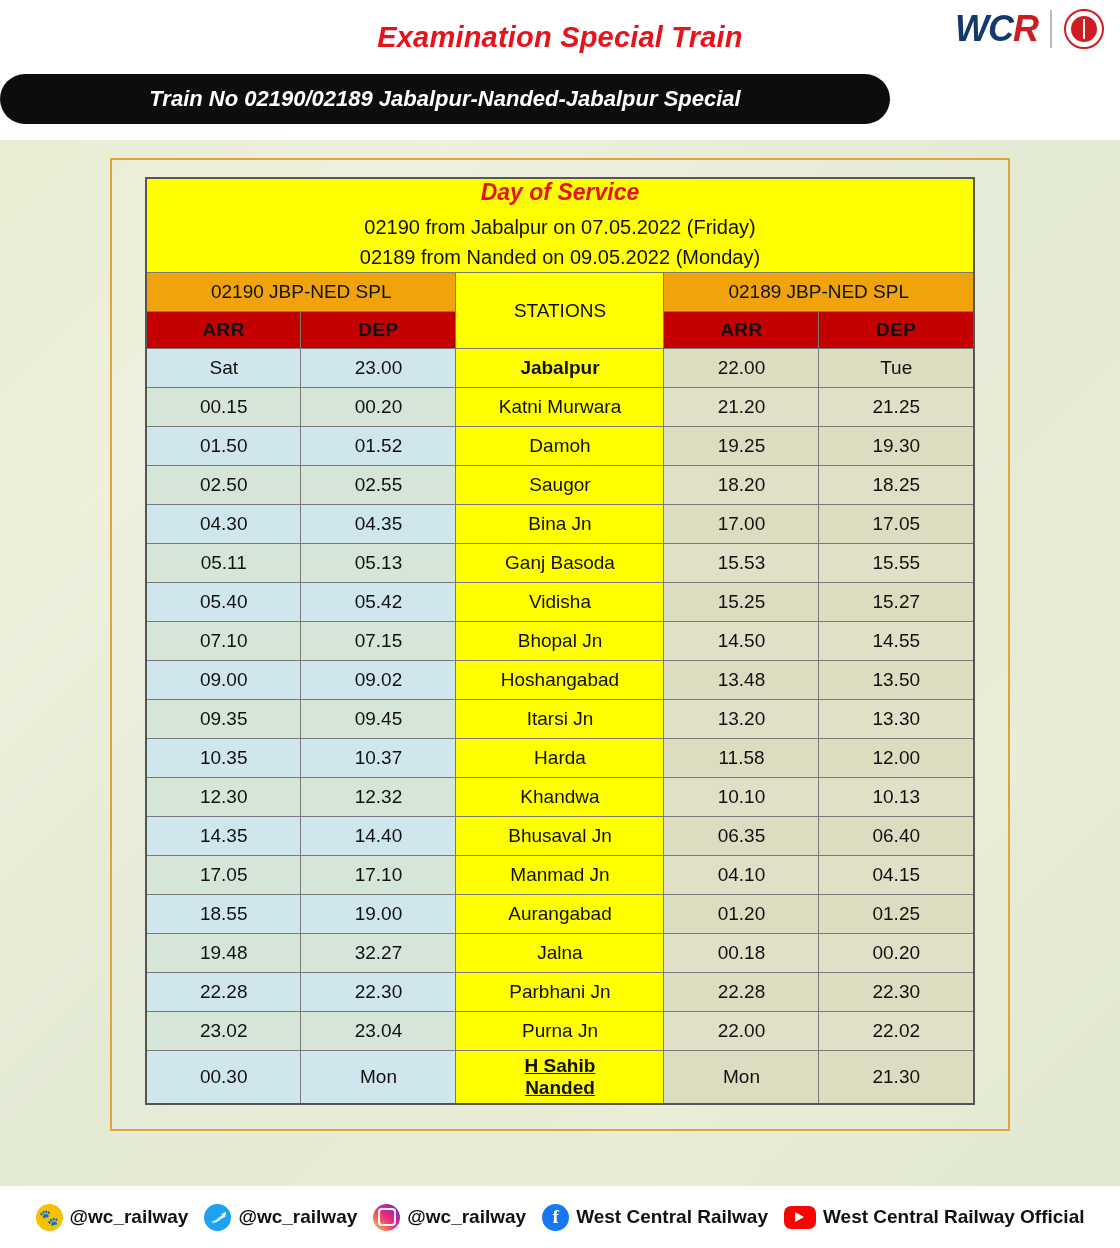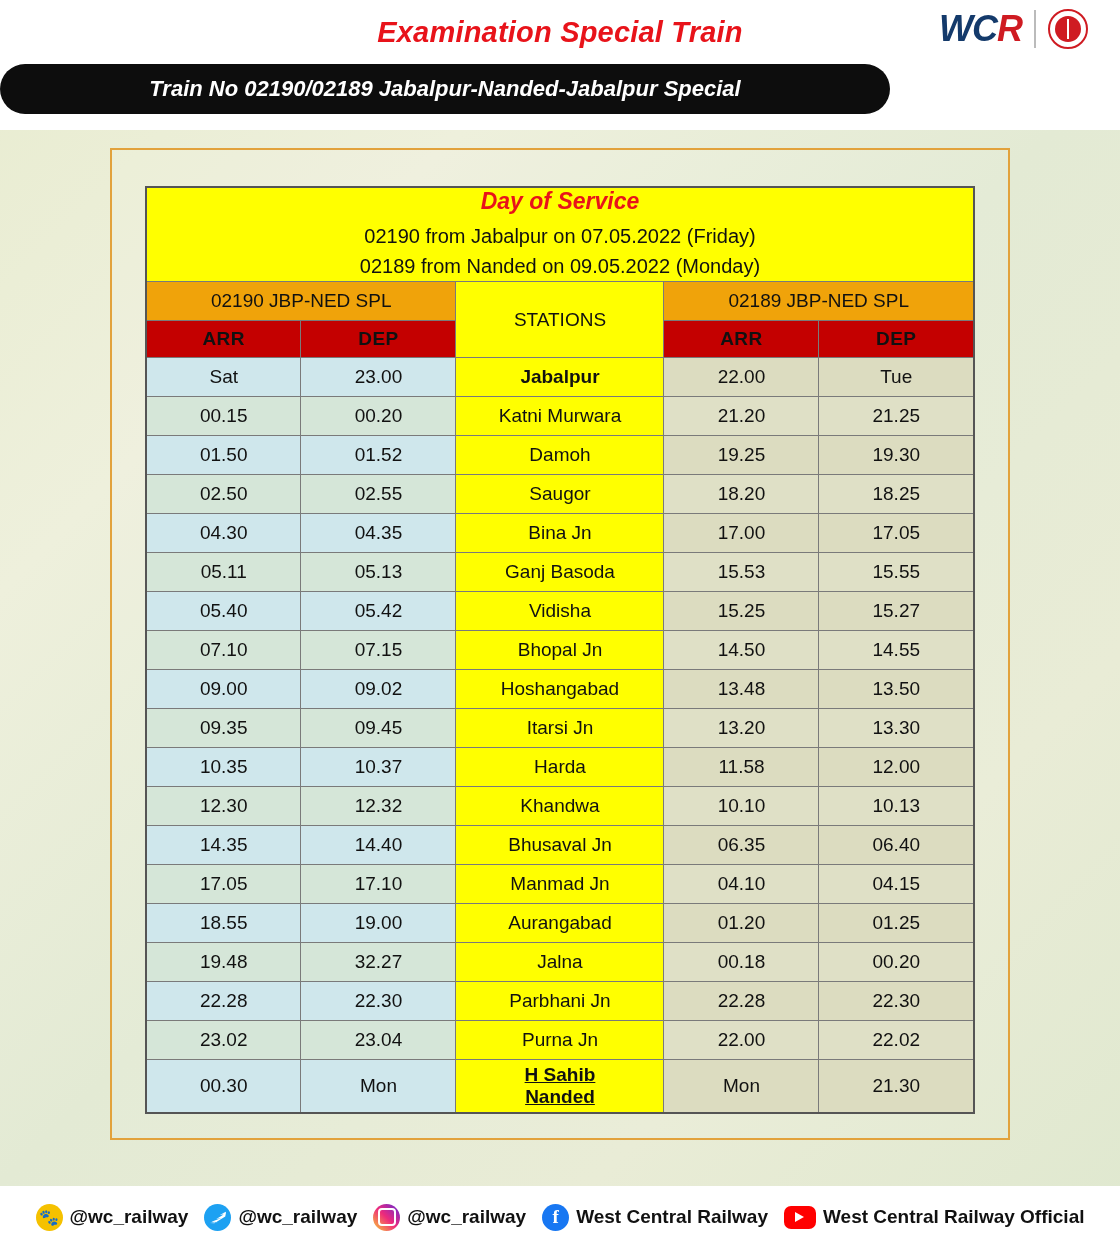--- a/index.html
+++ b/index.html
@@ -18,36 +18,36 @@
     position: relative;
     width: 1120px;
     height: 1248px;
     background: linear-gradient(135deg, #e8ecd0 0%, #eef0dc 25%, #e3ead4 50%, #e9ecd6 75%, #dfe8cf 100%);
     box-sizing: border-box;
   }
 
   
   .header {
     position: relative;
-    height: 64px;
+    height: 74px;
     background: #ffffff;
     display: flex;
     align-items: center;
     justify-content: center;
   }
   .header-title {
     font-size: 29px;
     font-weight: bold;
     font-style: italic;
     color: #e8131a;
     letter-spacing: 0.2px;
   }
   .brand {
     position: absolute;
-    right: 32px;
+    right: 16px;
     top: 8px;
     display: flex;
     align-items: center;
     gap: 12px;
   }
   .wcr-text {
     font-size: 36px;
     font-weight: bold;
     font-style: italic;
     color: #143a6b;
@@ -106,21 +106,21 @@
     text-align: center;
     box-sizing: border-box;
   }
 
   
   .panel {
     margin: 18px auto 0 auto;
     width: 900px;
     border: 2px solid #e2a23c;
     background: rgba(255,255,255,0.06);
-    padding: 36px 0 24px 0;
+    padding: 17px 0 24px 0;
     box-sizing: border-box;
     display: flex;
     justify-content: center;
   }
 
   table.tt {
     border-collapse: collapse;
     width: 828px;
     table-layout: fixed;
     border: 2px solid #555555;

